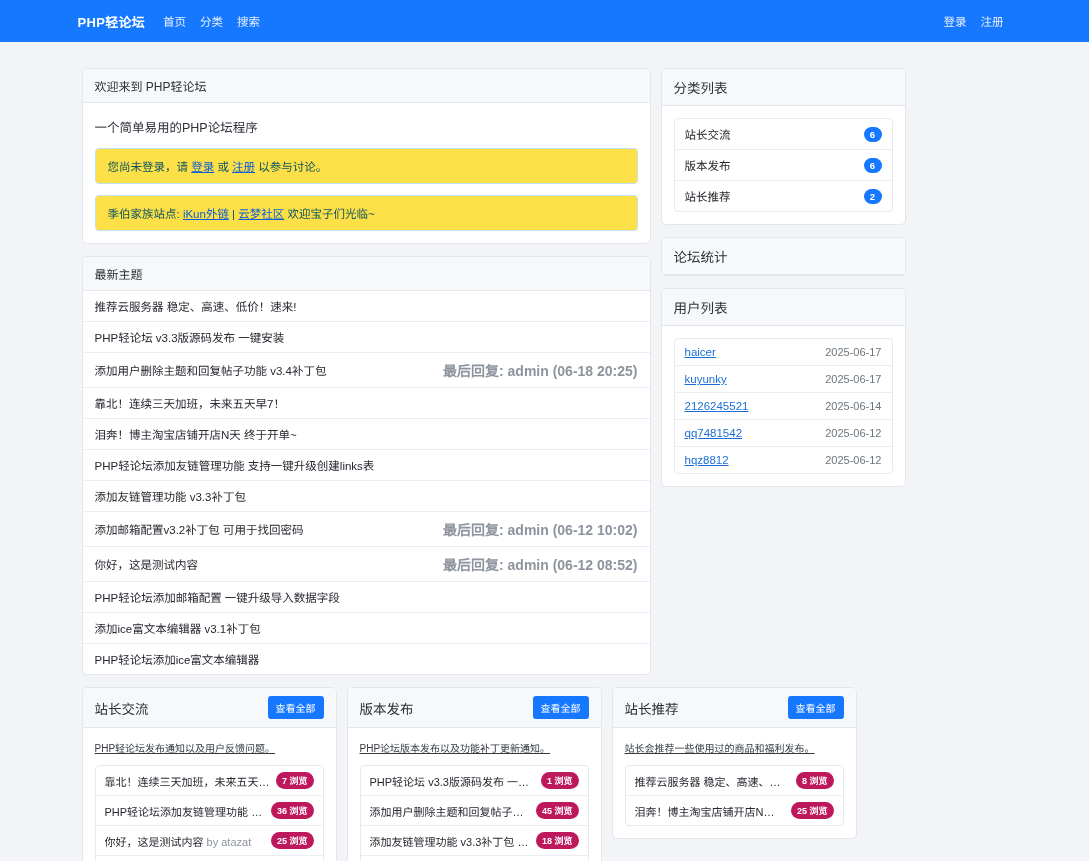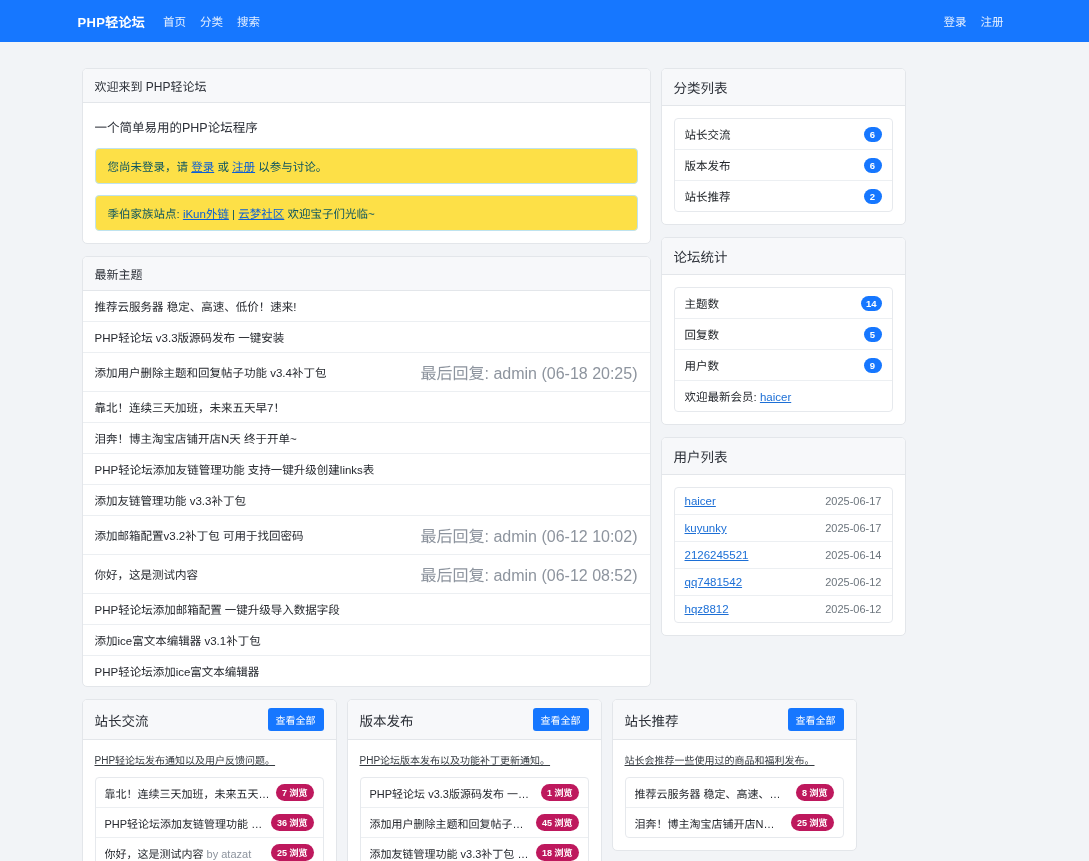--- a/index.html
+++ b/index.html
@@ -102,21 +102,21 @@
     display: flex;
     align-items: center;
     justify-content: space-between;
     padding: 7px 12px;
     border-bottom: 1px solid #eceff2;
     font-size: 11.5px;
     color: #25282e;
   }
   .list-flush .list-row:last-child { border-bottom: none; }
   .topic-title { cursor: pointer; }
-  .topic-meta { color: #8d949e; font-size: 16px; white-space: nowrap; padding-left: 10px; }
+  .topic-meta { color: #8d949e; font-size: 14px; white-space: nowrap; padding-left: 10px; font-weight: bold; }
 
   
   .inner-list {
     border: 1px solid #e6e9ed;
     border-radius: 4px;
     overflow: hidden;
   }
   .inner-row {
     display: flex;
     align-items: center;
@@ -313,39 +313,20 @@
               <span class="badge-pill">2</span>
             </div>
           </div>
         </div>
       </div>
 
       <div class="card">
         <div class="card-header">
           <span class="title-lg">论坛统计</span>
         </div>
-        <div class="card-body">
-          <div class="inner-list">
-            <div class="inner-row">
-              <span>主题数</span>
-              <span class="badge-pill">14</span>
-            </div>
-            <div class="inner-row">
-              <span>回复数</span>
-              <span class="badge-pill">5</span>
-            </div>
-            <div class="inner-row">
-              <span>用户数</span>
-              <span class="badge-pill">9</span>
-            </div>
-            <div class="inner-row">
-              <span class="newest-member"><span>欢迎最新会员: </span><a class="link-blue">haicer</a></span>
-            </div>
-          </div>
-        </div>
       </div>
 
       <div class="card">
         <div class="card-header">
           <span class="title-lg">用户列表</span>
         </div>
         <div class="card-body">
           <div class="inner-list">
             <div class="inner-row">
               <a class="link-blue">haicer</a>

